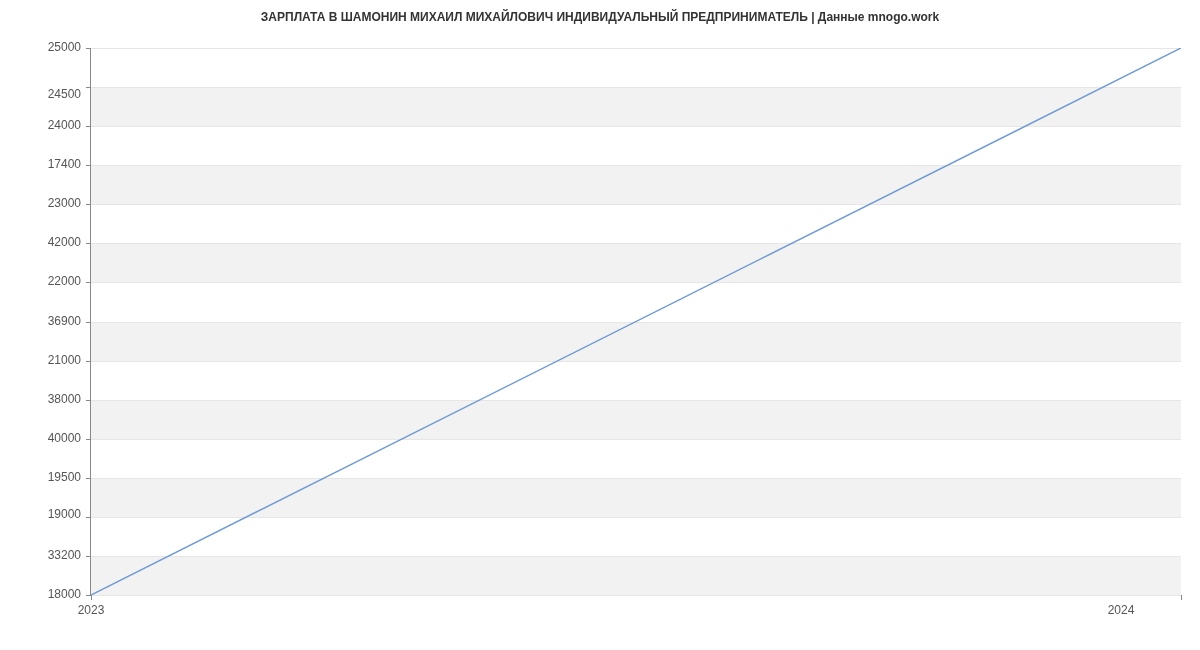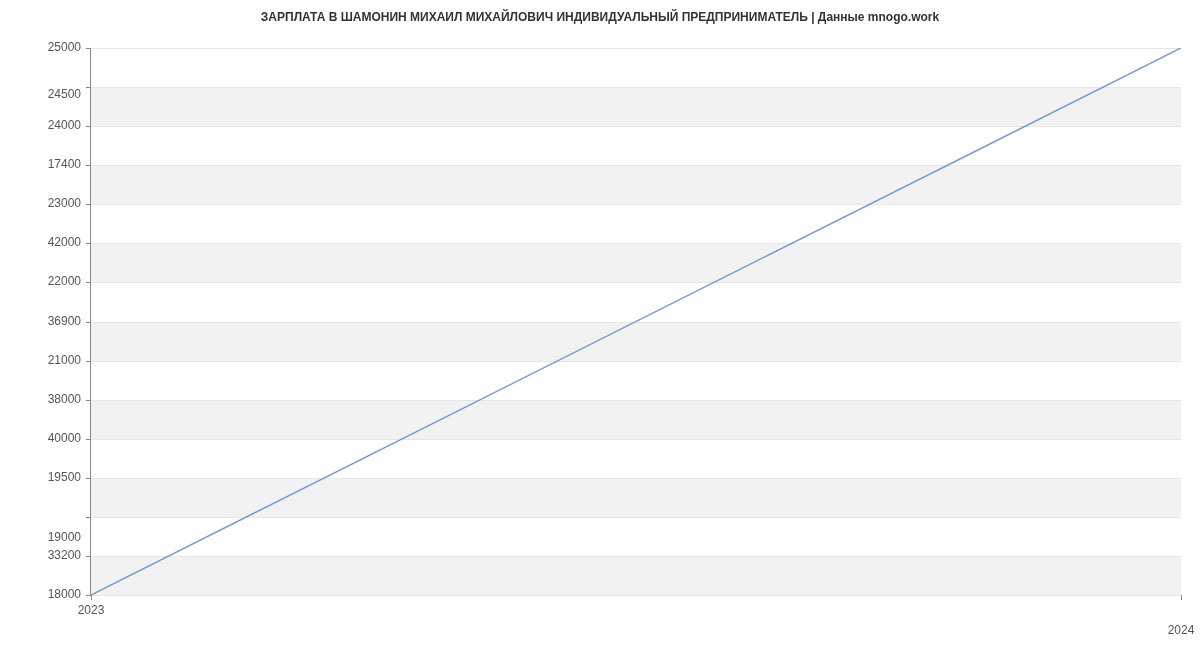--- a/index.html
+++ b/index.html
@@ -88,21 +88,21 @@
       <div class="band" style="top: 117.214px; height: 39.0714px;"></div>
       <div class="band" style="top: 39.0714px; height: 39.0714px;"></div>
       <div class="grid-line" style="top: 547px;"></div>
       <div class="y-tick-mark" style="left: -5px; top: 547px;"></div>
       <div class="y-tick-label" style="left: -60px; width: 50px; top: 539px;">18000</div>
       <div class="grid-line" style="top: 507.929px;"></div>
       <div class="y-tick-mark" style="left: -5px; top: 507.929px;"></div>
       <div class="y-tick-label" style="left: -60px; width: 50px; top: 499.929px;">33200</div>
       <div class="grid-line" style="top: 468.857px;"></div>
       <div class="y-tick-mark" style="left: -5px; top: 468.857px;"></div>
-      <div class="y-tick-label" style="left: -60px; width: 50px; top: 482px; text-align: right;">19000</div>
+      <div class="y-tick-label" style="left: -60px; width: 50px; top: 459px; text-align: right;">19000</div>
       <div class="grid-line" style="top: 429.786px;"></div>
       <div class="y-tick-mark" style="left: -5px; top: 429.786px;"></div>
       <div class="y-tick-label" style="left: -60px; width: 50px; top: 421.786px;">19500</div>
       <div class="grid-line" style="top: 390.714px;"></div>
       <div class="y-tick-mark" style="left: -5px; top: 390.714px;"></div>
       <div class="y-tick-label" style="left: -60px; width: 50px; top: 382.714px;">40000</div>
       <div class="grid-line" style="top: 351.643px;"></div>
       <div class="y-tick-mark" style="left: -5px; top: 351.643px;"></div>
       <div class="y-tick-label" style="left: -60px; width: 50px; top: 343.643px;">38000</div>
       <div class="grid-line" style="top: 312.571px;"></div>
@@ -128,18 +128,18 @@
       <div class="y-tick-label" style="left: -60px; width: 50px; top: 70.1429px;">24000</div>
       <div class="grid-line" style="top: 39.0714px;"></div>
       <div class="y-tick-mark" style="left: -5px; top: 39.0714px;"></div>
       <div class="y-tick-label" style="left: -60px; width: 50px; top: 31.0714px; margin-top: 8px;">24500</div>
       <div class="grid-line" style="top: 0px;"></div>
       <div class="y-tick-mark" style="left: -5px; top: 0px;"></div>
       <div class="y-tick-label" style="left: -60px; width: 50px; top: -8px;">25000</div>
       <div class="x-tick-mark" style="left: 0px; top: 547px;"></div>
       <div class="x-tick-label" style="left: 0px; top: 555px;">2023</div>
       <div class="x-tick-mark" style="left: 1090px; top: 547px;"></div>
-      <div class="x-tick-label" style="left: 1090px; top: 555px; margin-top: 20px;">2024</div>
+      <div class="x-tick-label" style="left: 1030px; top: 555px;">2024</div>
       <svg class="line-layer" width="1090" height="547">
         <polyline points="0,547 1090,0" fill="none" stroke="#6f9ad3" stroke-width="1.5"></polyline>
       </svg>
     </div>
 </div>
 
 </body></html>

